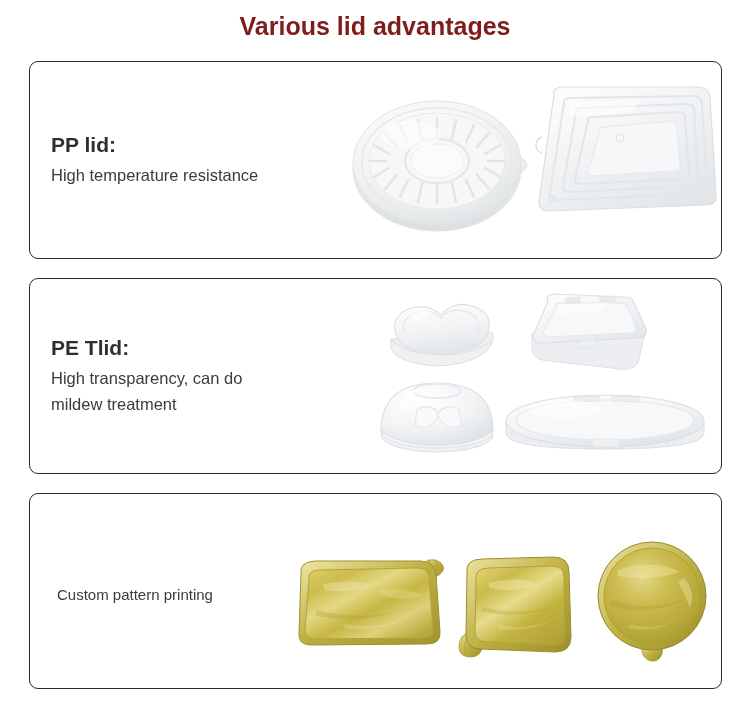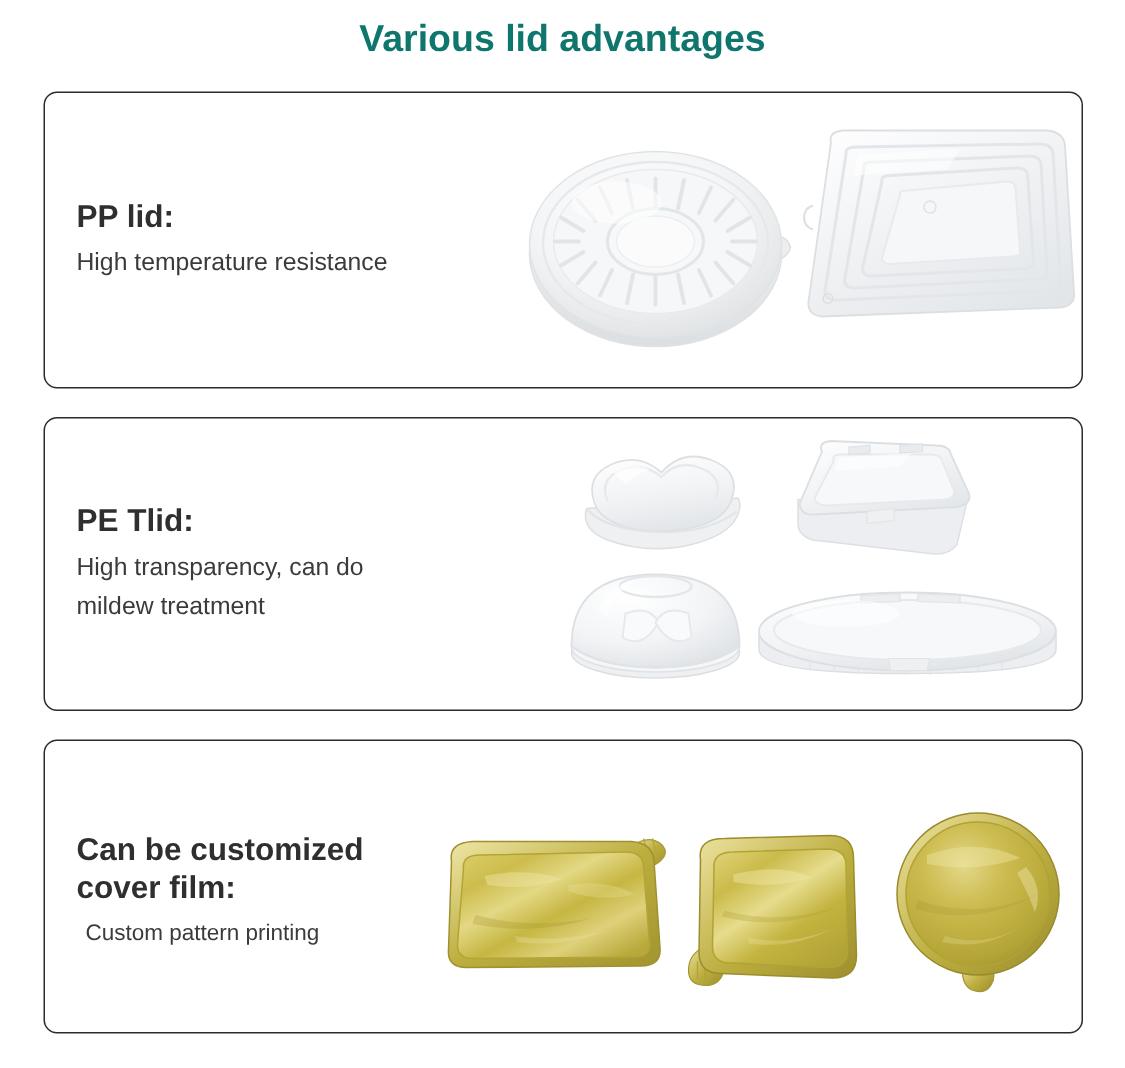--- a/index.html
+++ b/index.html
@@ -26,21 +26,21 @@
 
   
   .page-title {
     position: absolute;
     top: 10px;
     left: 0;
     width: 750px;
     text-align: center;
     font-size: 25px;
     font-weight: bold;
-    color: #0f766e;
+    color: #7f1d1d;
     letter-spacing: 0px;
     line-height: 32px;
   }
 
   
   .card {
     position: absolute;
     left: 29px;
     width: 693px;
     border: 1px solid #2b2b2b;
@@ -332,22 +332,20 @@
           </svg>
         </div>
 
       </div>
     </div>
   </div>
 
   <div class="card" id="card-film">
     <div class="card-inner">
       <div class="card-text">
-        <div class="card-heading">Can be customized
-cover film:</div>
         <div class="card-sub">Custom pattern printing</div>
       </div>
 
       <div class="card-figures">
 
         <div class="fig" id="fig-film-rect">
           <svg width="175" height="110" viewBox="0 0 175 110" aria-hidden="true">
             <defs>
               <linearGradient id="goldRect" x1="0.05" y1="0.05" x2="0.9" y2="0.95">
                 <stop offset="0%" stop-color="#d9cb63"></stop>

